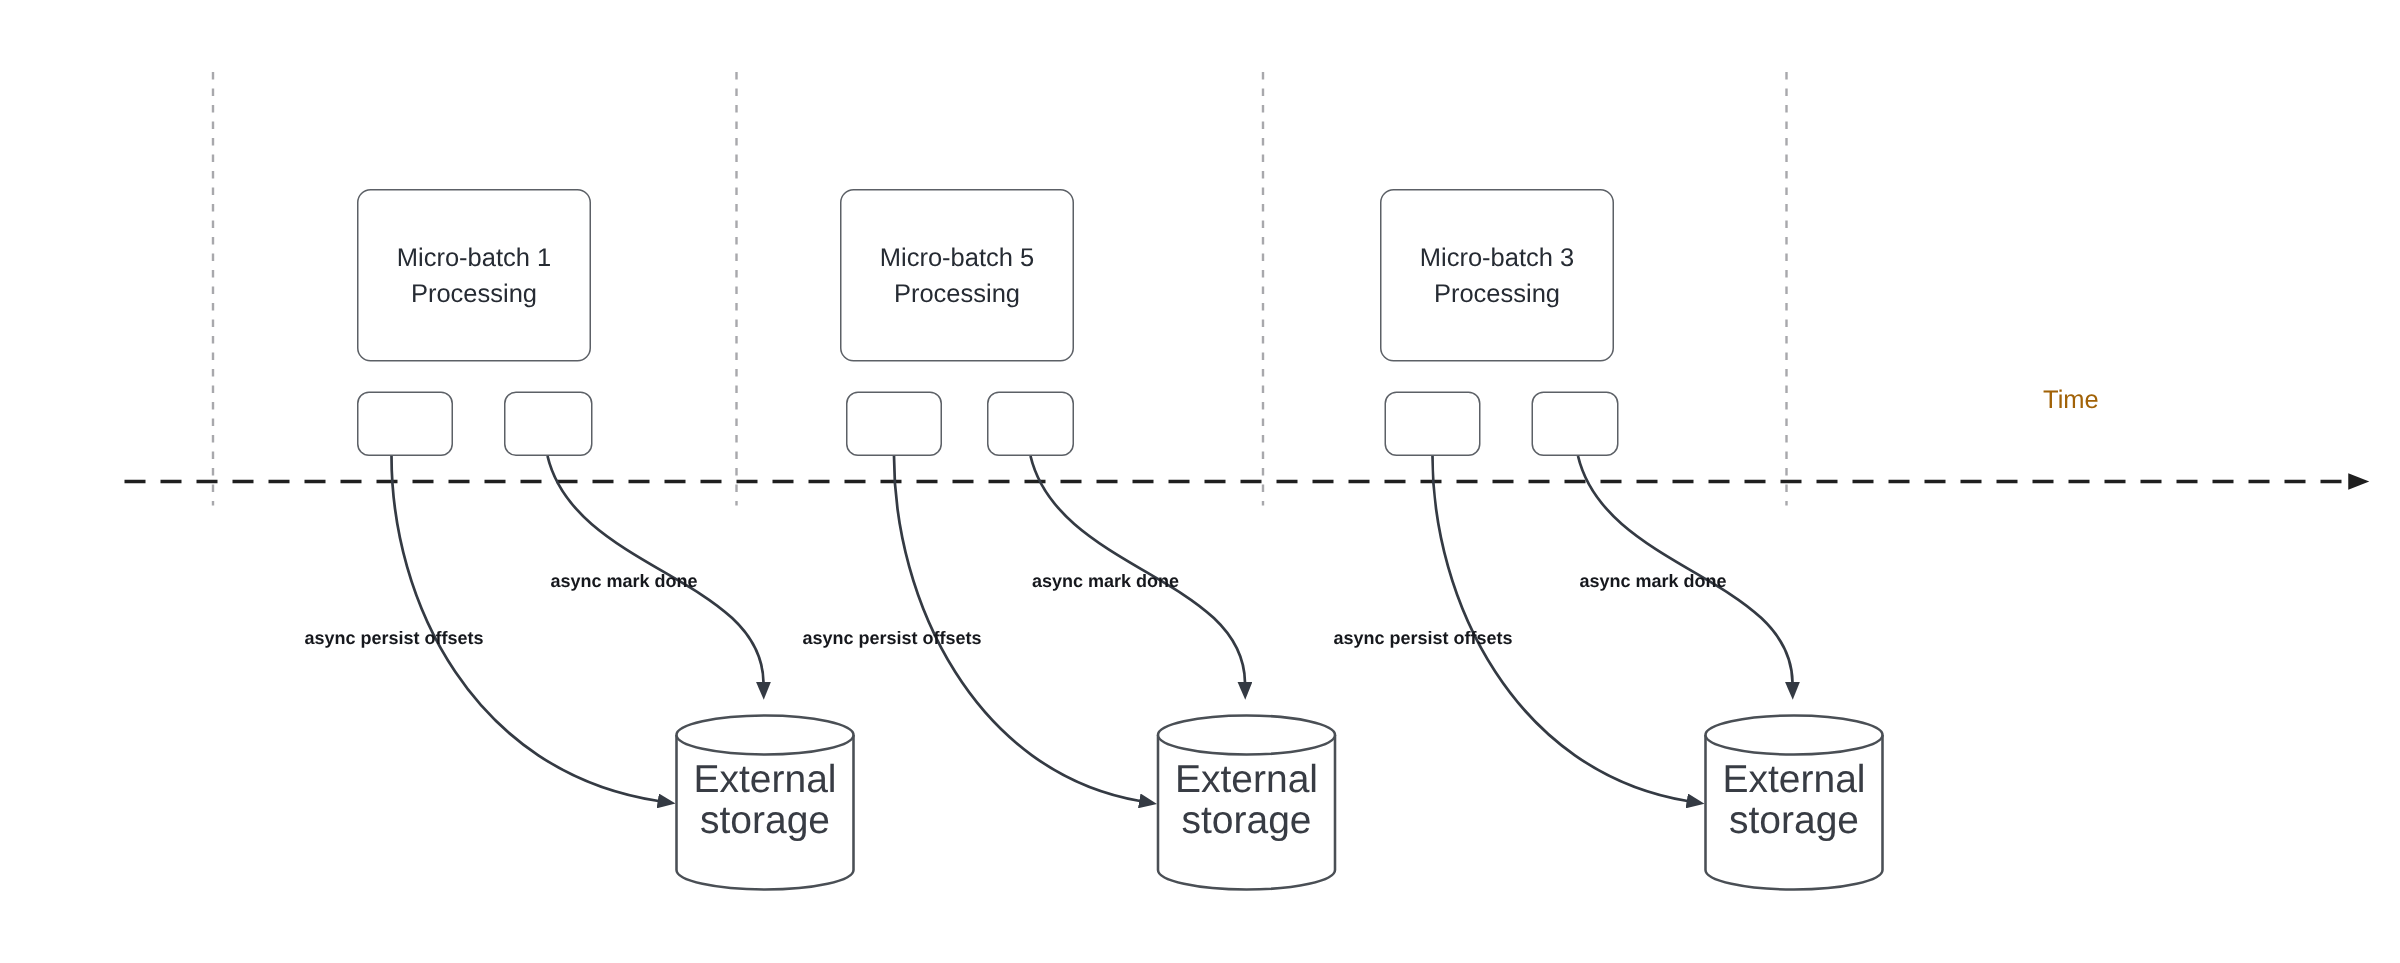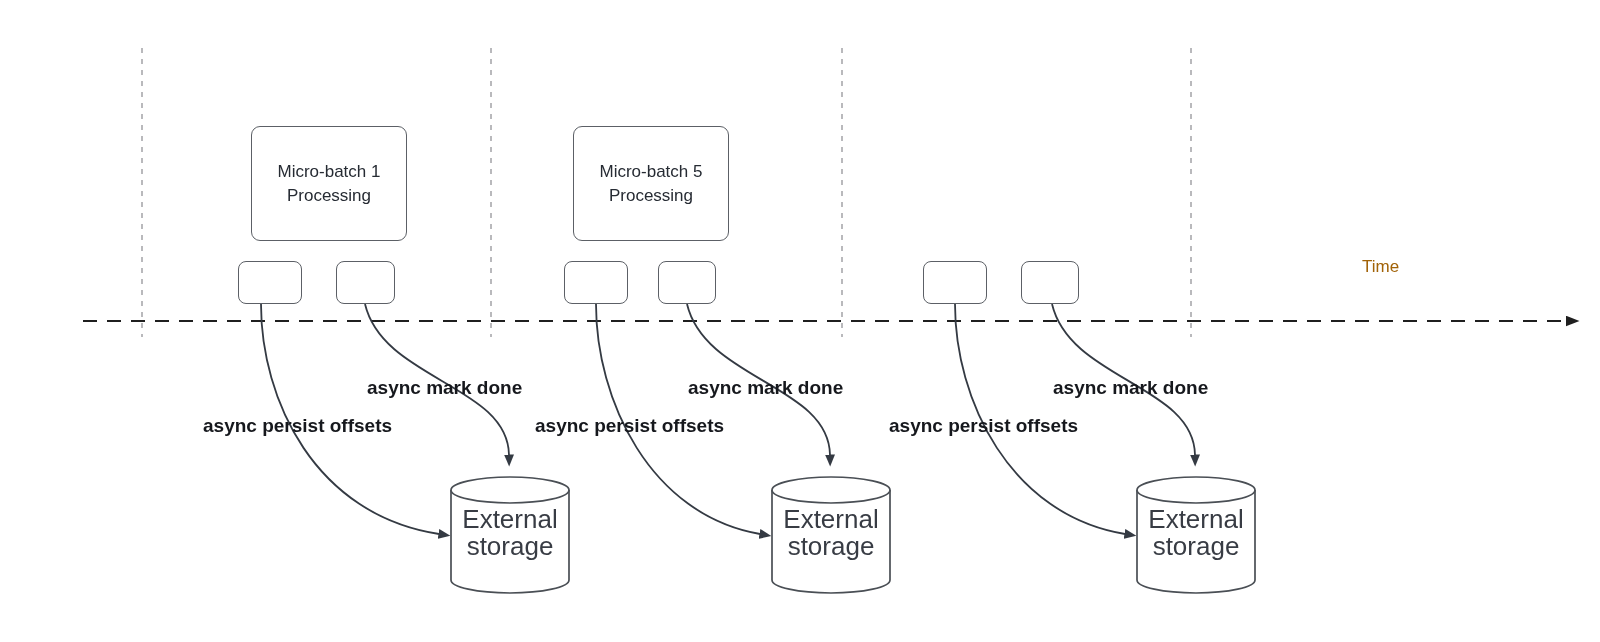--- a/index.html
+++ b/index.html
@@ -21,33 +21,32 @@
     background: #ffffff;
     display: flex;
     align-items: center;
     justify-content: center;
     text-align: center;
     font-size: 17px;
     line-height: 24px;
     color: #262b33;
     box-sizing: border-box;
     padding: 0 9px;
-    margin-left: 13px;
   }
   .task-box {
     position: absolute;
     height: 43px;
     border: 1.6px solid #5c6066;
     border-radius: 8px;
     background: #ffffff;
     box-sizing: border-box;
   }
   .flow-label {
     position: absolute;
-    font-size: 19px;
+    font-size: 12px;
     font-weight: bold;
     line-height: 19px;
     color: #16181d;
     white-space: nowrap;
   }
   .storage-label {
     position: absolute;
     width: 104px;
     text-align: center;
     font-size: 26px;
@@ -121,20 +120,23 @@
 
   <div class="batch-box" style="left:560px; top:126px;">
     <span>Micro-batch 5 Processing</span>
   </div>
   <div class="task-box" style="left:564px; top:261px; width:64px;"></div>
   <div class="task-box" style="left:658px; top:261px; width:58px;"></div>
   <span class="flow-label" style="left:535px; top:416px;">async persist offsets</span>
   <span class="flow-label" style="left:688px; top:378px;">async mark done</span>
   <div class="storage-label" style="left:779px; top:506px;">External storage</div>
 
+  <div class="batch-box" style="left:920px; top:126px;">
+    <span>Micro-batch 3 Processing</span>
+  </div>
   <div class="task-box" style="left:923px; top:261px; width:64px;"></div>
   <div class="task-box" style="left:1021px; top:261px; width:58px;"></div>
   <span class="flow-label" style="left:889px; top:416px;">async persist offsets</span>
   <span class="flow-label" style="left:1053px; top:378px;">async mark done</span>
   <div class="storage-label" style="left:1144px; top:506px;">External storage</div>
 
   <span class="time-label">Time</span>
 
 </div>
 

